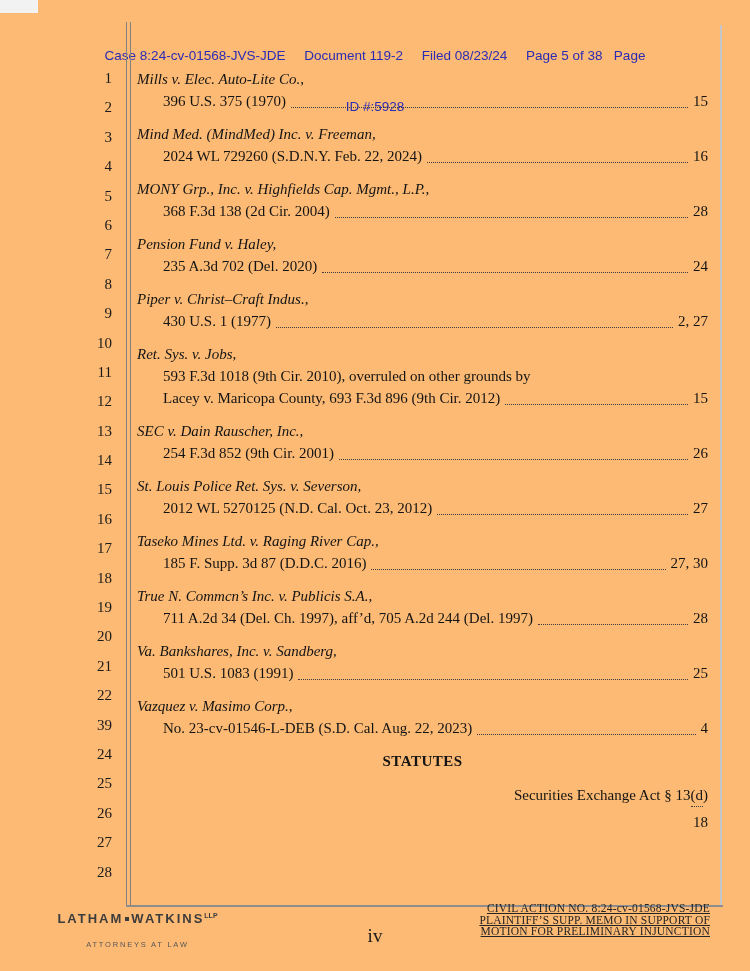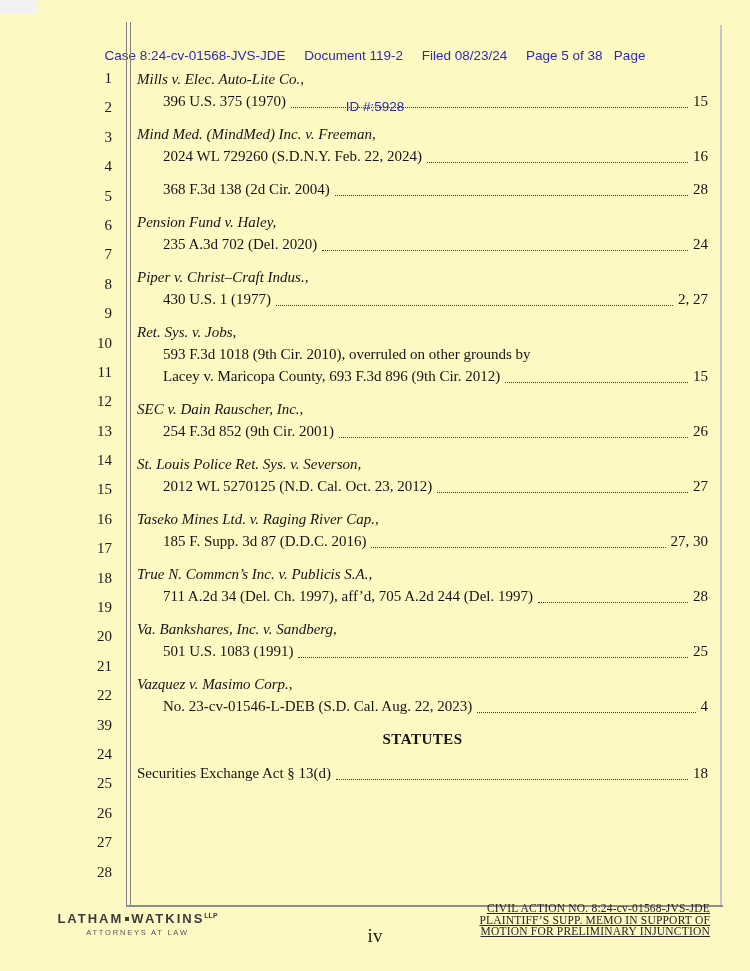--- a/index.html
+++ b/index.html
@@ -1,16 +1,16 @@
 <!DOCTYPE html>
 <html><head>
 <meta charset="utf-8">
 <style>
   html,body{margin:0;padding:0;background:#ffffff;}
-  .page{position:relative;width:750px;height:971px;background:#fef9c3;overflow:hidden;
+  .page{position:relative;width:750px;height:971px;background:#fdba74;overflow:hidden;
         font-family:"Liberation Serif",serif;color:#141414;}
 
   .corner-artifact{position:absolute;left:0;top:0;width:38px;height:13px;background:#f2f2f2;}
 
   
   .stamp{position:absolute;left:0;top:13px;width:100%;text-align:center;
          font-family:"Liberation Sans",sans-serif;font-size:13.5px;line-height:17px;
          color:#2b2bb5;white-space:pre;}
 
   
@@ -25,32 +25,32 @@
 
   
   .content{position:absolute;left:137px;top:68px;width:571px;font-size:15px;line-height:22px;}
   .entry{margin-bottom:11px;}
   .case-name{font-style:italic;white-space:nowrap;}
   .cite-line{padding-left:26px;white-space:nowrap;}
   .cite-line.last{display:flex;align-items:flex-end;white-space:nowrap;justify-content:space-between;}
   .cite-line .it{}
   .leader{flex:1 1 auto;min-width:12px;border-bottom:1.7px dotted #3c3c3c;margin:0 5px 4px 5px;}
   .pages{flex:0 0 auto;}
-  .statute-row{display:flex;align-items:flex-end;white-space:nowrap;}
+  .statute-row{display:flex;align-items:flex-end;white-space:nowrap;flex-direction:column;}
 
   .statutes-heading{text-align:center;font-weight:bold;font-size:15px;letter-spacing:.5px;
                     margin:2px 0 12px 0;}
 
   
   .firm-logo{position:absolute;left:20px;top:911px;width:235px;text-align:center;
              font-family:"Liberation Sans",sans-serif;color:#3c3c3c;}
   .firm-name{font-size:13px;font-weight:bold;letter-spacing:2px;white-space:nowrap;}
   .amp-square{display:inline-block;width:4px;height:4px;background:#3c3c3c;margin:0 2px 2px 2px;}
   .firm-suffix{font-size:7px;font-weight:bold;vertical-align:super;letter-spacing:0;}
-  .firm-tagline{font-size:7.5px;letter-spacing:1.8px;color:#565656;margin-top:2px;}
+  .firm-tagline{font-size:7.5px;letter-spacing:1.8px;color:#565656;margin-top:14px;}
 
   .caption-block{position:absolute;right:40px;top:903px;text-align:right;
                  font-size:11.5px;line-height:11.5px;color:#242424;letter-spacing:.2px;text-decoration:underline;}
   .folio{position:absolute;left:0;top:925px;width:100%;text-align:center;font-size:19px;color:#1a1a1a;}
 </style>
 </head>
 <body>
 
 <div class="page">
 
@@ -108,20 +108,21 @@
         </div>
         <div class="entry">
           <div class="case-name">Mind Med. (MindMed) Inc. v. Freeman,</div>
           <div class="cite-line last">
             <span><span>2024 WL 729260 (S.D.N.Y. Feb. 22, 2024)</span></span>
             <span class="leader"></span>
             <span class="pages">16</span>
           </div>
         </div>
         <div class="entry">
+          <div class="case-name">MONY Grp., Inc. v. Highfields Cap. Mgmt., L.P.,</div>
           <div class="cite-line last">
             <span><span>368 F.3d 138 (2d Cir. 2004)</span></span>
             <span class="leader"></span>
             <span class="pages">28</span>
           </div>
         </div>
         <div class="entry">
           <div class="case-name">Pension Fund v. Haley,</div>
           <div class="cite-line last">
             <span><span>235 A.3d 702 (Del. 2020)</span></span>

